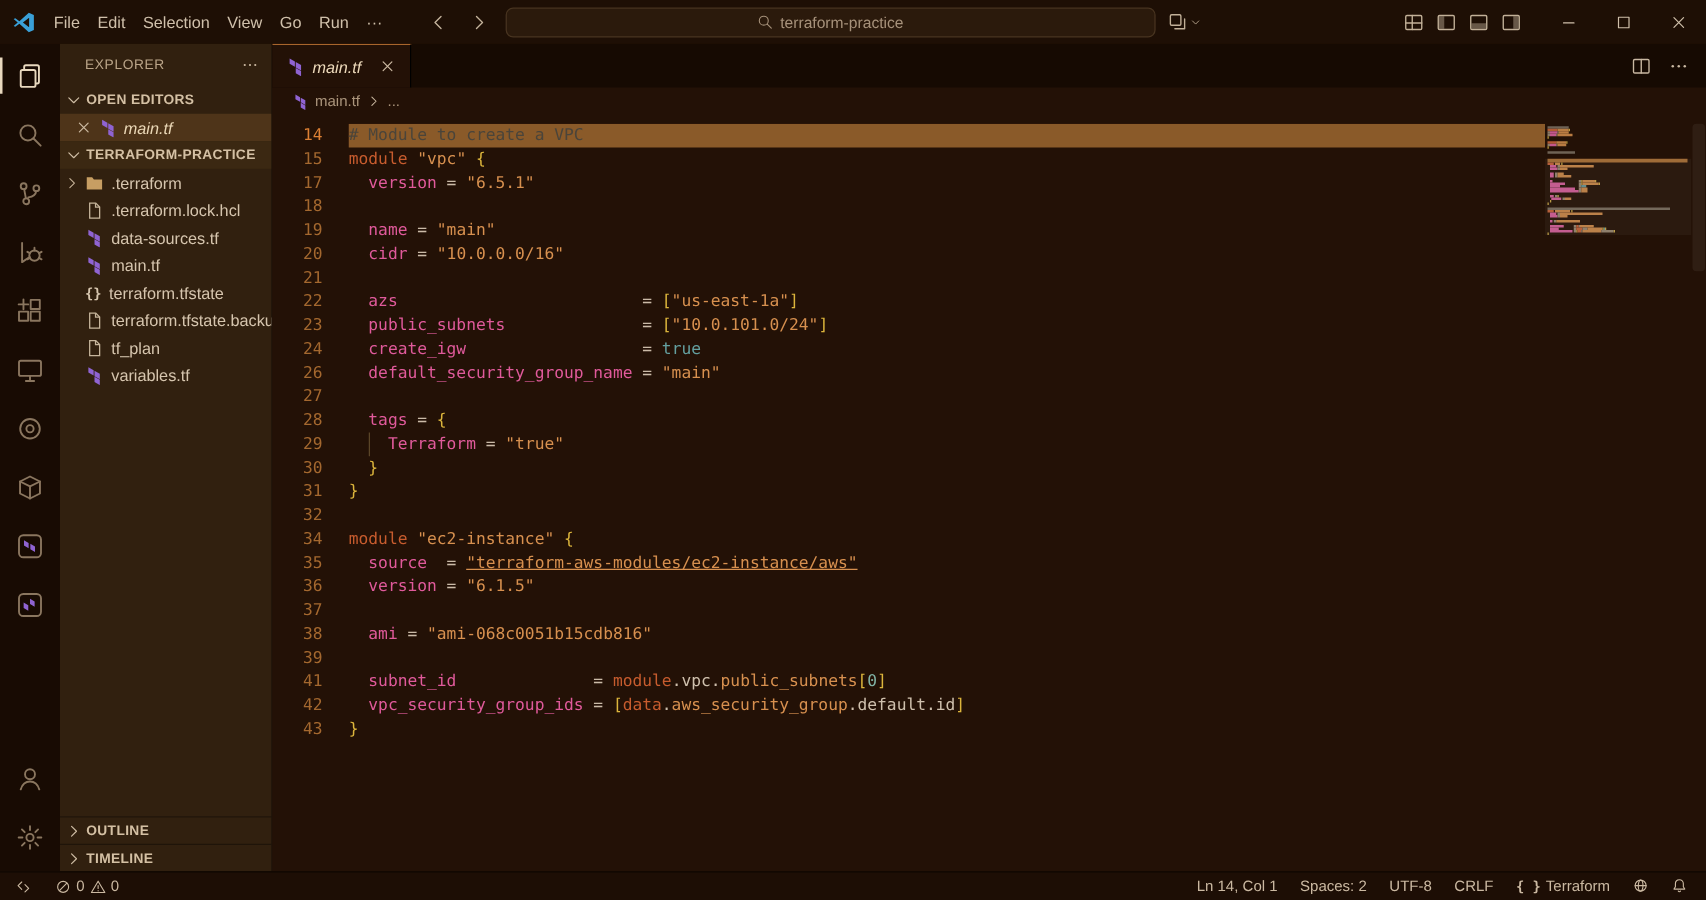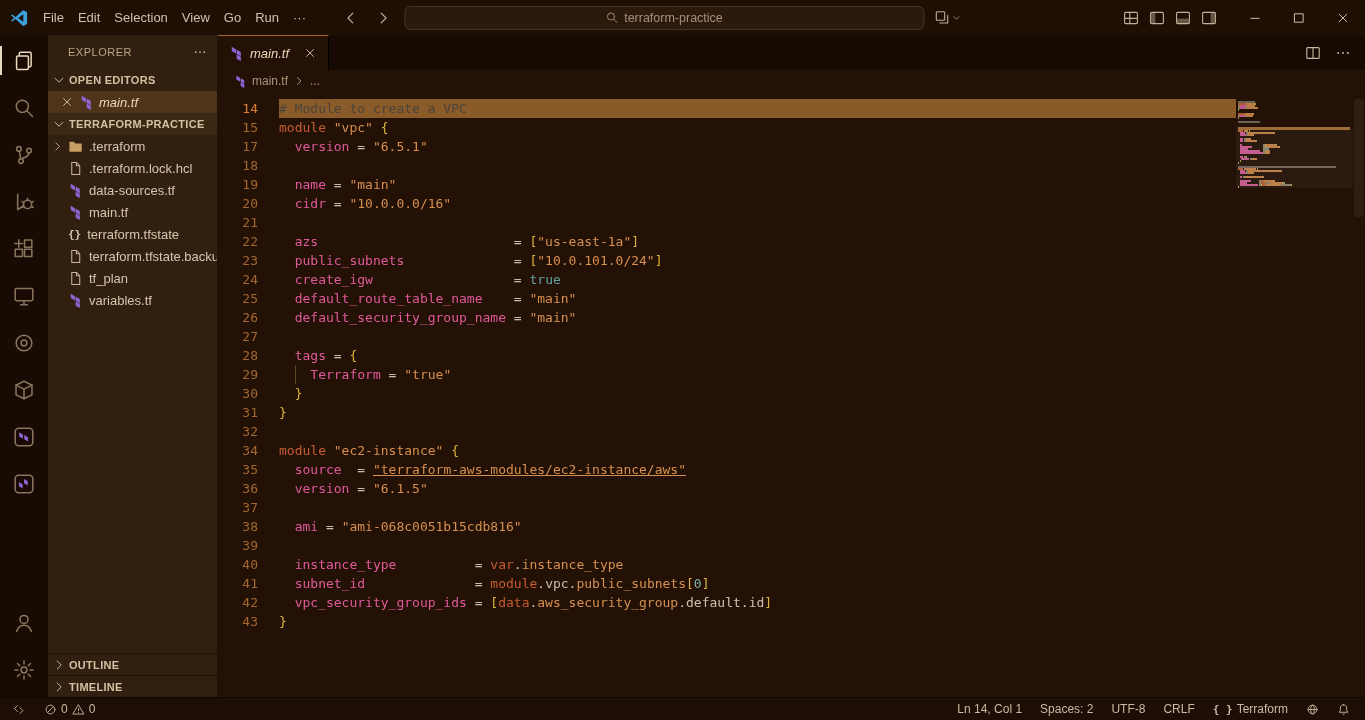--- a/index.html
+++ b/index.html
@@ -82,21 +82,21 @@
   .mm-row.hl{background:#9c6630;height:3px}
   .mm-seg{display:inline-block;height:2px;vertical-align:top}
   .mm-vp{position:absolute;left:0;right:0;top:28px;height:61px;background:rgba(255,255,255,.04);pointer-events:none}
   .vscroll{width:12px;flex:none;position:relative}
   .vslider{position:absolute;top:0;left:1px;width:10px;height:118px;background:rgba(255,255,255,.055);border-radius:3px}
 
   
   .statusbar{height:23px;flex:none;background:#1d0e05;border-top:1px solid rgba(0,0,0,.5);display:flex;align-items:center;font-size:12px;color:#cbb9a2;padding:0 10px 0 8px}
   .statusbar svg{width:13px;height:13px}
   .st-left{display:flex;align-items:center;gap:8px}
-  .st-right{margin-left:auto;display:flex;align-items:center;gap:8px}
+  .st-right{margin-left:auto;display:flex;align-items:flex-start;gap:8px}
   .st-item{display:flex;align-items:center;gap:4px;padding:0 5px;white-space:nowrap}
   .problems{display:flex;align-items:center;gap:4px}
   .lang-glyph{font-family:"DejaVu Sans Mono",monospace;font-size:11px;font-weight:bold}
 </style>
 </head>
 <body>
 
 <div class="window">
 
   <div class="titlebar">
@@ -520,24 +520,20 @@
             </div>
             <div class="code-line">
               <span class="ln">23</span>
               <span class="lt"><span class="tk-pl">  </span><span class="tk-prop">public_subnets</span><span class="tk-pl">              </span><span class="tk-op">= </span><span class="tk-br">[</span><span class="tk-str">"10.0.101.0/24"</span><span class="tk-br">]</span></span>
             </div>
             <div class="code-line">
               <span class="ln">24</span>
               <span class="lt"><span class="tk-pl">  </span><span class="tk-prop">create_igw</span><span class="tk-pl">                  </span><span class="tk-op">= </span><span class="tk-const">true</span></span>
             </div>
             <div class="code-line">
-              <span class="ln">25</span>
-              <span class="lt"><span class="tk-pl">  </span><span class="tk-prop">default_route_table_name</span><span class="tk-pl">    </span><span class="tk-op">= </span><span class="tk-str">"main"</span></span>
-            </div>
-            <div class="code-line">
               <span class="ln">26</span>
               <span class="lt"><span class="tk-pl">  </span><span class="tk-prop">default_security_group_name</span><span class="tk-pl"> </span><span class="tk-op">= </span><span class="tk-str">"main"</span></span>
             </div>
             <div class="code-line">
               <span class="ln">27</span>
               <span class="lt"></span>
             </div>
             <div class="code-line">
               <span class="ln">28</span>
               <span class="lt"><span class="tk-pl">  </span><span class="tk-prop">tags</span><span class="tk-pl"> </span><span class="tk-op">= </span><span class="tk-br">{</span></span>
@@ -574,24 +570,20 @@
               <span class="ln">37</span>
               <span class="lt"></span>
             </div>
             <div class="code-line">
               <span class="ln">38</span>
               <span class="lt"><span class="tk-pl">  </span><span class="tk-prop">ami</span><span class="tk-pl"> </span><span class="tk-op">= </span><span class="tk-str">"ami-068c0051b15cdb816"</span></span>
             </div>
             <div class="code-line">
               <span class="ln">39</span>
               <span class="lt"></span>
-            </div>
-            <div class="code-line">
-              <span class="ln">40</span>
-              <span class="lt"><span class="tk-pl">  </span><span class="tk-prop">instance_type</span><span class="tk-pl">          </span><span class="tk-op">= </span><span class="tk-kw">var</span><span class="tk-pl">.</span><span class="tk-ref">instance_type</span></span>
             </div>
             <div class="code-line">
               <span class="ln">41</span>
               <span class="lt"><span class="tk-pl">  </span><span class="tk-prop">subnet_id</span><span class="tk-pl">              </span><span class="tk-op">= </span><span class="tk-kw">module</span><span class="tk-pl">.vpc.</span><span class="tk-ref">public_subnets</span><span class="tk-br">[</span><span class="tk-num">0</span><span class="tk-br">]</span></span>
             </div>
             <div class="code-line">
               <span class="ln">42</span>
               <span class="lt"><span class="tk-pl">  </span><span class="tk-prop">vpc_security_group_ids</span><span class="tk-pl"> </span><span class="tk-op">= </span><span class="tk-br">[</span><span class="tk-kw">data</span><span class="tk-pl">.</span><span class="tk-ref">aws_security_group</span><span class="tk-pl">.default.id</span><span class="tk-br">]</span></span>
             </div>
             <div class="code-line">

